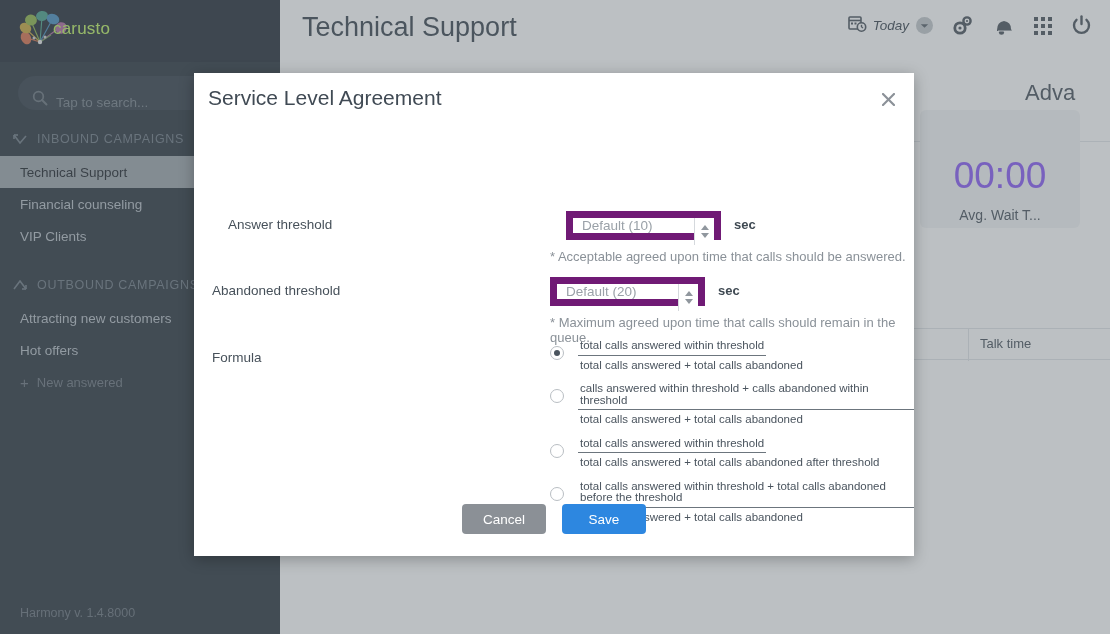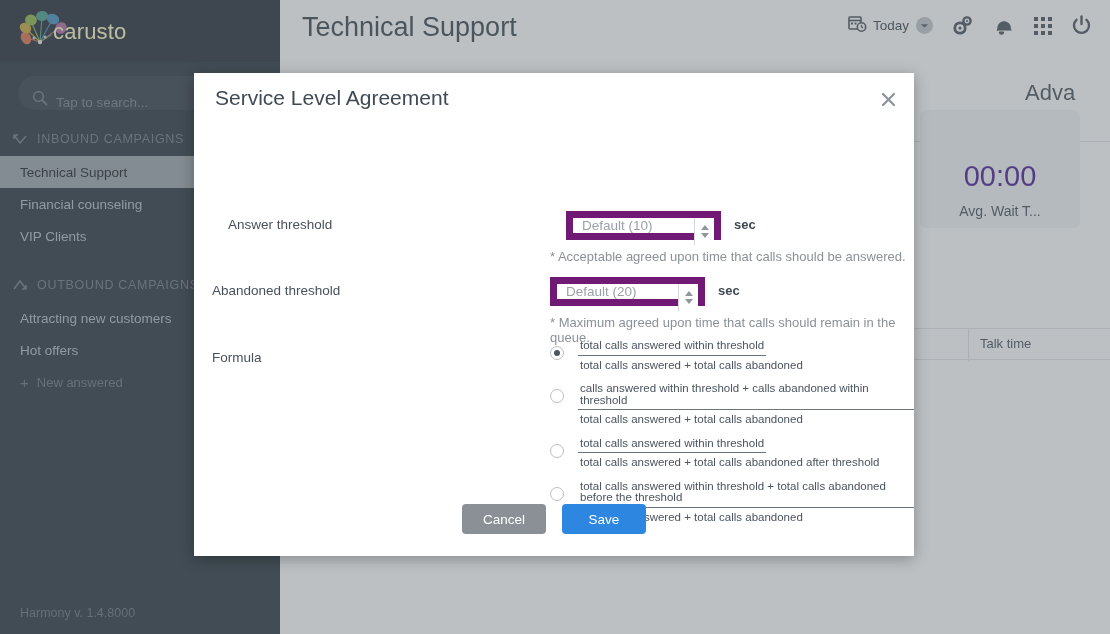--- a/index.html
+++ b/index.html
@@ -27,22 +27,22 @@
     height: 62px;
     background: #273039;
     position: relative;
   }
   .logo-mark {
     position: absolute; left: 18px; top: 8px;
     width: 52px; height: 46px;
   }
   .logo-text {
     position: absolute; left: 53px; top: 19px;
-    color: #fef9c3;
-    font-size: 22px;
+    color: #bef264;
+    font-size: 17px;
     letter-spacing: .2px;
   }
   .search-wrap {
     padding: 14px 18px 12px 18px;
   }
   .search-box {
     height: 34px;
     background: #37424c;
     border-radius: 17px;
     display: flex; align-items: flex-end;
@@ -98,21 +98,21 @@
   .bg-title {
     position: absolute; left: 22px; top: 12px;
     font-size: 27px;
     color: #3d4852;
   }
   .bg-tools {
     position: absolute; right: 18px; top: 14px;
     display: flex; align-items: center; gap: 18px;
   }
   .tool { display: flex; align-items: center; color: #4c555e; }
-  .today-label { margin: 0 7px 0 6px; font-size: 13.5px; color: #3d4852; }
+  .today-label { margin: 0 7px 0 6px; font-size: 13.5px; color: #3d4852; font-style: italic; }
   .caret-circle {
     width: 17px; height: 17px; border-radius: 50%;
     background: #c3c8cc;
     display: flex; align-items: center; justify-content: center;
   }
   .bg-subhead {
     position: absolute; left: 0; top: 62px;
     width: 830px; height: 80px;
     background: #ffffff;
     border-bottom: 1px solid #e4e7ea;
@@ -135,21 +135,21 @@
     font-size: 12px; color: #737d86; letter-spacing: .6px;
   }
   .bg-card {
     position: absolute; right: 30px; top: 110px;
     width: 160px; height: 118px;
     background: #f3f5f6;
     border-radius: 6px;
     display: flex; flex-direction: column;
     align-items: center; justify-content: center;
   }
-  .bg-card-val { font-size: 29px; color: #4c1d95; margin-top: 40px; }
+  .bg-card-val { font-size: 37px; color: #8b5cf6; margin-top: 40px; }
   .bg-card-lbl { font-size: 14px; color: #4a545e; margin-top: 10px; }
   .bg-table-head {
     position: absolute; left: 0; right: 0; top: 328px;
     height: 32px;
     border-top: 1px solid #e2e5e8;
     border-bottom: 1px solid #e2e5e8;
   }
   .bg-th {
     position: absolute; top: 7px;
     font-size: 13px; color: #4a545e;
@@ -168,21 +168,21 @@
 
   
   .modal {
     position: absolute;
     left: 194px; top: 73px;
     width: 720px; height: 483px;
     background: #ffffff;
     box-shadow: 0 3px 14px rgba(0,0,0,0.28);
   }
   .modal-title {
-    position: absolute; left: 21px; top: 13px;
+    position: absolute; left: 14px; top: 13px;
     font-size: 21px; color: #404a54;
   }
   .modal-close {
     position: absolute; right: 14px; top: 14px;
     width: 24px; height: 24px;
     display: flex; align-items: center; justify-content: center;
     color: #8b9198;
     font-size: 19px;
     cursor: pointer;
     line-height: 1;

